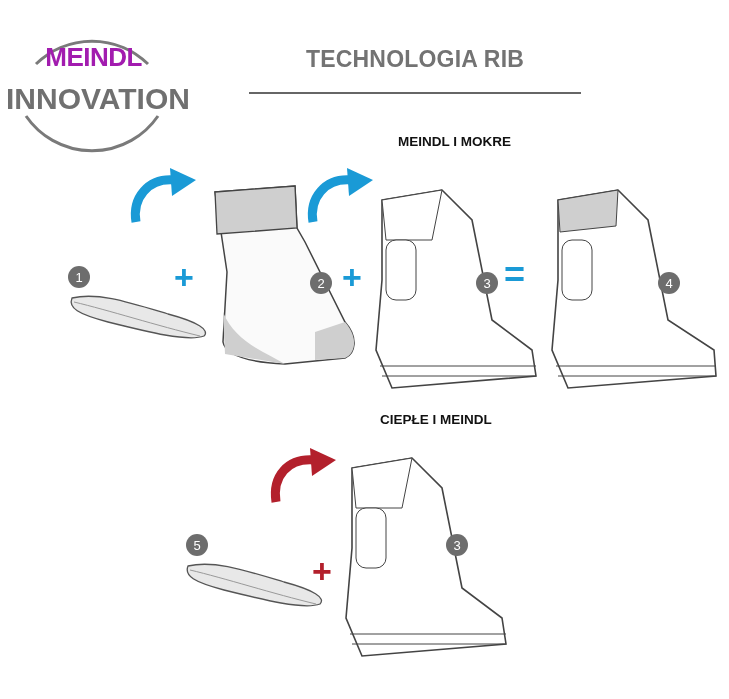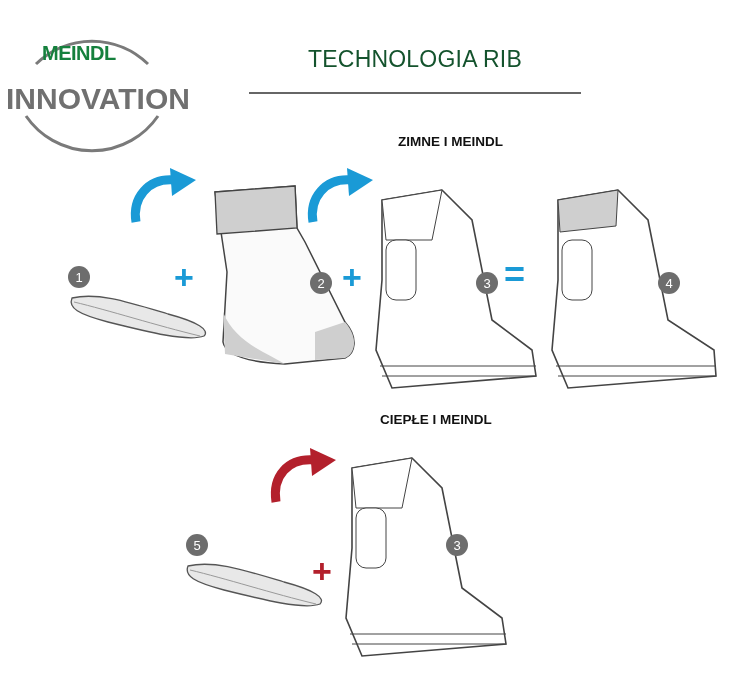--- a/index.html
+++ b/index.html
@@ -1,39 +1,39 @@
 <!DOCTYPE html>
 <html><head>
 <meta charset="utf-8">
 <style>
   html,body{margin:0;padding:0;background:#fff;}
   body{width:729px;height:699px;position:relative;overflow:hidden;font-family:"Liberation Sans",sans-serif;}
   .abs{position:absolute;}
-  .title{left:250px;top:46px;width:330px;text-align:center;font-weight:normal;font-size:23px;color:#14532d;letter-spacing:0.2px;}
+  .title{left:250px;top:46px;width:330px;text-align:center;font-weight:bold;font-size:23px;color:#737373;letter-spacing:0.2px;}
   .rule{left:249px;top:92px;width:332px;height:2px;background:#666;}
   .sub{font-weight:bold;font-size:13.5px;color:#111;}
   .badge{width:22px;height:22px;border-radius:50%;background:#6d6d6d;color:#fff;font-size:13px;display:flex;align-items:center;justify-content:center;}
   svg{display:block;}
 </style>
 </head>
 <body>
 
 <div class="abs" style="left:6px;top:6px;width:172px;height:172px;">
   <svg width="172" height="172" viewBox="0 0 172 172">
     <path d="M30 58 A80 80 0 0 1 142 58" fill="none" stroke="#7a7a7a" stroke-width="3"></path>
     <path d="M20 110 A80 80 0 0 0 152 110" fill="none" stroke="#7a7a7a" stroke-width="3"></path>
   </svg>
-  <div class="abs" style="left:36px;top:36px;width:100px;text-align:left;font-weight:bold;font-size:20px;color:#15803d;letter-spacing:-0.5px;">MEINDL</div>
+  <div class="abs" style="left:36px;top:36px;width:100px;text-align:right;font-weight:bold;font-size:26px;color:#a21caf;letter-spacing:-0.5px;">MEINDL</div>
   <div class="abs" style="left:0;top:76px;width:172px;font-weight:bold;font-size:30px;color:#707070;letter-spacing:0px;">INNOVATION</div>
 </div>
 
 <div class="abs title">TECHNOLOGIA RIB</div>
 <div class="abs rule"></div>
 
-<div class="abs sub" style="left:398px;top:134px;">ZIMNE I MEINDL</div>
+<div class="abs sub" style="left:398px;top:134px;">MEINDL I MOKRE</div>
 
 <div class="abs" style="left:128px;top:168px;">
   <svg width="70" height="56" viewBox="0 0 70 56">
       <path d="M8 54 C4 30 20 10 46 12" fill="none" stroke="#1a9ad6" stroke-width="9"></path>
       <polygon points="42,0 68,12 44,28" fill="#1a9ad6"></polygon>
     </svg>
 </div>
 <div class="abs" style="left:305px;top:168px;">
   <svg width="70" height="56" viewBox="0 0 70 56">
       <path d="M8 54 C4 30 20 10 46 12" fill="none" stroke="#1a9ad6" stroke-width="9"></path>

